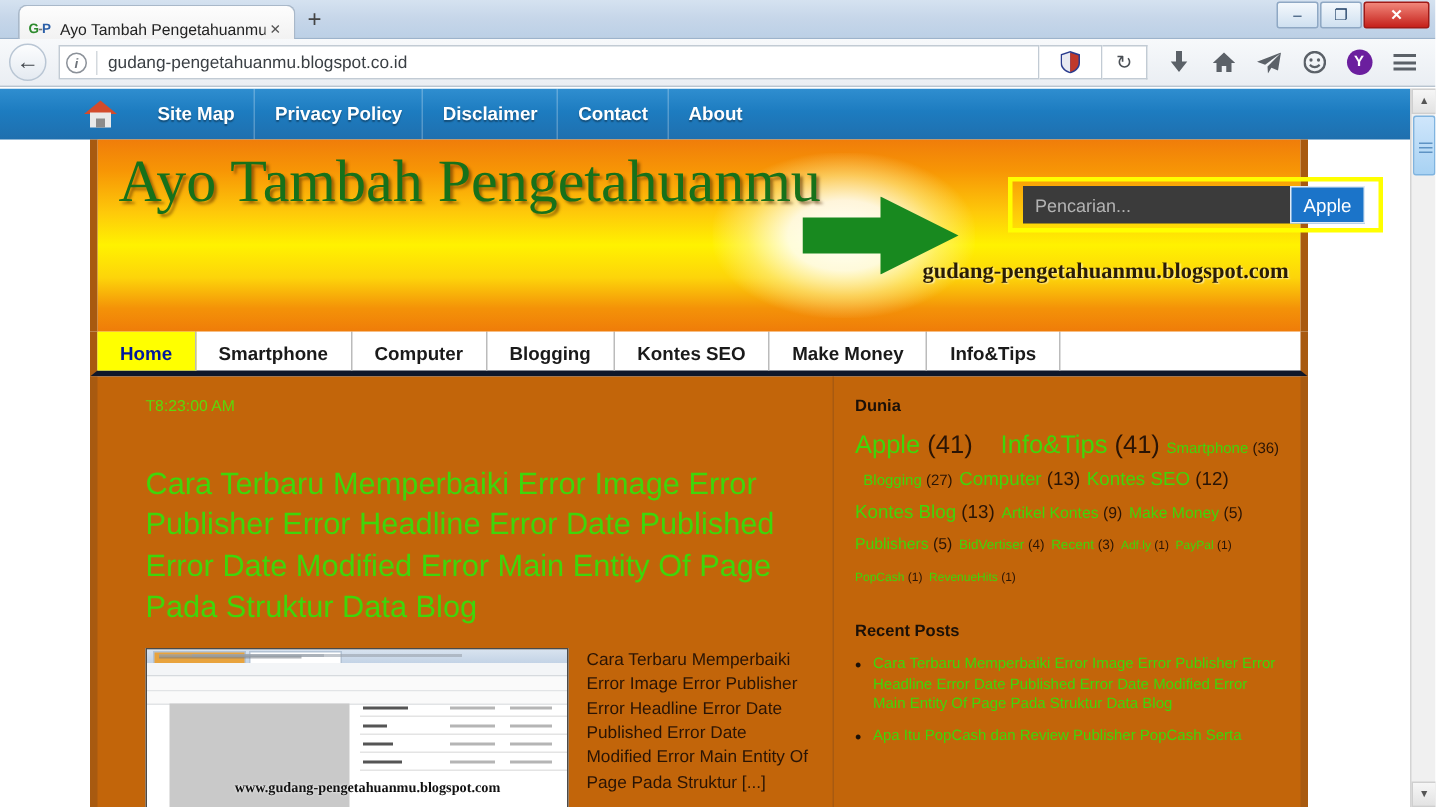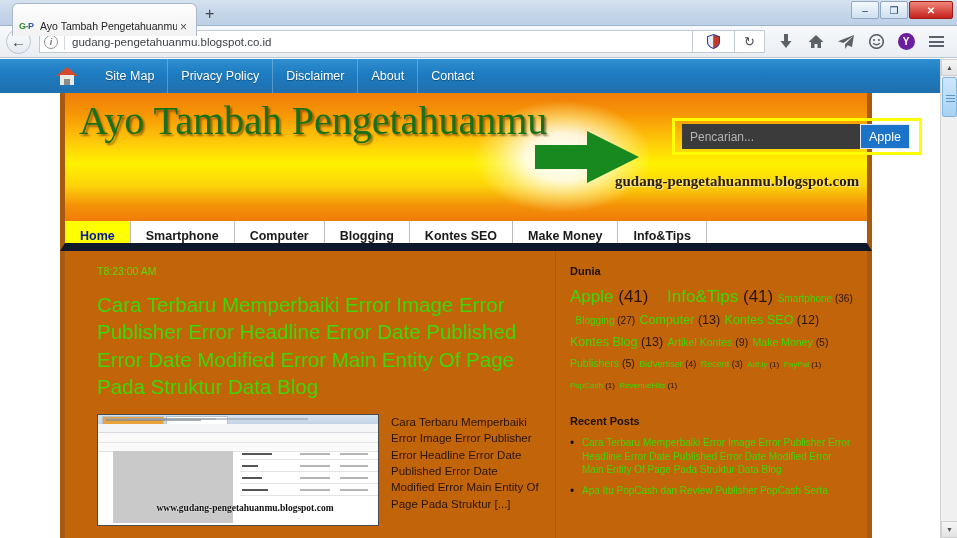--- a/index.html
+++ b/index.html
@@ -17,21 +17,21 @@
     background: linear-gradient(to bottom, #d5e2f0 0%, #c6d6e9 50%, #bcd0e6 100%);
     position: relative;
     border-bottom: 1px solid #9cb3cc;
   }
   .tab {
     position: absolute; left: 12px; top: 3px;
     width: 185px; height: 23px;
     background: linear-gradient(to bottom,#fdfdfd,#f2f2f2);
     border: 1px solid #a9b8c9; border-bottom: none;
     border-radius: 6px 6px 0 0;
-    display: flex; align-items: flex-start; padding: 16px 6px;
+    display: flex; align-items: flex-end; padding: 0 6px;
   }
   .tab-favicon {
     width: 16px; height: 13px; margin-right: 5px;
     font-size: 9px; font-weight: bold; line-height: 13px;
     letter-spacing: -0.5px; white-space: nowrap;
   }
   .tab-favicon .g { color: #2e8b2e; }
   .tab-favicon .d { color: #777; }
   .tab-favicon .p { color: #2b5fa8; }
   .tab-title {
@@ -137,21 +137,21 @@
   }
   .home-body {
     position:absolute; left:4px; top:8px; width:14px; height:10px;
     background:#e9e9e9;
   }
   .home-door {
     position:absolute; left:8px; top:12px; width:6px; height:6px;
     background:#8b8b8b;
   }
   .topnav a {
-    color:#ffffff; font-size:12.5px; font-weight:normal; text-decoration:none;
+    color:#ffffff; font-size:12.5px; font-weight:bold; text-decoration:none;
     padding: 0 13px; line-height:34px; cursor:pointer;
     border-left:1px solid rgba(255,255,255,0.25);
     text-shadow: 0 1px 1px rgba(0,0,0,.35);
   }
   .topnav a.first { border-left:none; }
 
   .arrow-annot {
     position:absolute; left:512px; top:60px; width:150px; height:30px;
     pointer-events:none;
   }
@@ -208,39 +208,39 @@
        rgba(255,245,170,.5) 52%, rgba(255,220,80,0) 72%);
   }
   .gbig {
     position:absolute; left:470px; top:38px; width:60px; height:52px;
   }
 
   
   .menubar {
     margin-left:60px; width:812px; height:30px;
     background:#ffffff; border-left:5px solid #a85a10; border-right:5px solid #a85a10;
-    border-bottom:8px solid #0f172a;
+    border-bottom:4px solid #0f172a;
     display:flex; align-items:stretch;
   }
   .menubar .mi {
     padding:0 15px; line-height:30px; font-size:12.5px; font-weight:bold;
     color:#1a1a1a; border-right:1px solid #bbb; cursor:pointer;
     white-space:nowrap;
   }
   .menubar .mi.active { background:#ffff00; color:#00179e; }
   .menubar .fill { flex:1; }
 
   
   .content {
     margin-left:60px; width:812px; height:295px;
     background:#c2650a; display:flex; position:relative;
     border-left:5px solid #a85a10; border-right:5px solid #a85a10;
   }
   .col-main { width:490px; padding:14px 12px 0 32px; }
-  .post-time { font-size:10.5px; color:#5bd90a; margin-bottom:14px; }
+  .post-time { font-size:10.5px; color:#5bd90a; margin-bottom:32px; }
   .post-title {
     font-size:20.5px; color:#3fd60a; line-height:1.33;
     cursor:pointer; margin-bottom:14px;
   }
   .post-body { display:flex; gap:12px; }
   .thumb {
     width:282px; height:112px; border:1px solid #4a4a4a; position:relative;
     background:#fff; overflow:hidden; flex:none;
   }
   .th-tabbar { height:9px; background:linear-gradient(to bottom,#d8e3ef,#c3d3e6); position:relative; }
@@ -381,22 +381,22 @@
 
       <div class="topnav">
         <div class="home-ico">
           <div class="home-roof"></div>
             <div class="home-body"></div>
             <div class="home-door"></div>
         </div>
         <a class="first">Site Map</a>
         <a>Privacy Policy</a>
         <a>Disclaimer</a>
+        <a>Contact</a>
         <a>About</a>
-        <a>Contact</a>
       </div>
 
       <div class="arrow-annot">
         <svg width="150" height="30" viewBox="0 0 150 30">
           <path d="M0 7 L110 7 L110 0 L149 15 L110 30 L110 23 L0 23 Z" fill="none" stroke="#ffff00" stroke-width="3.2"></path>
         </svg>
       </div>
 
       <div class="search-annot"></div>
       <div class="searchbox">

